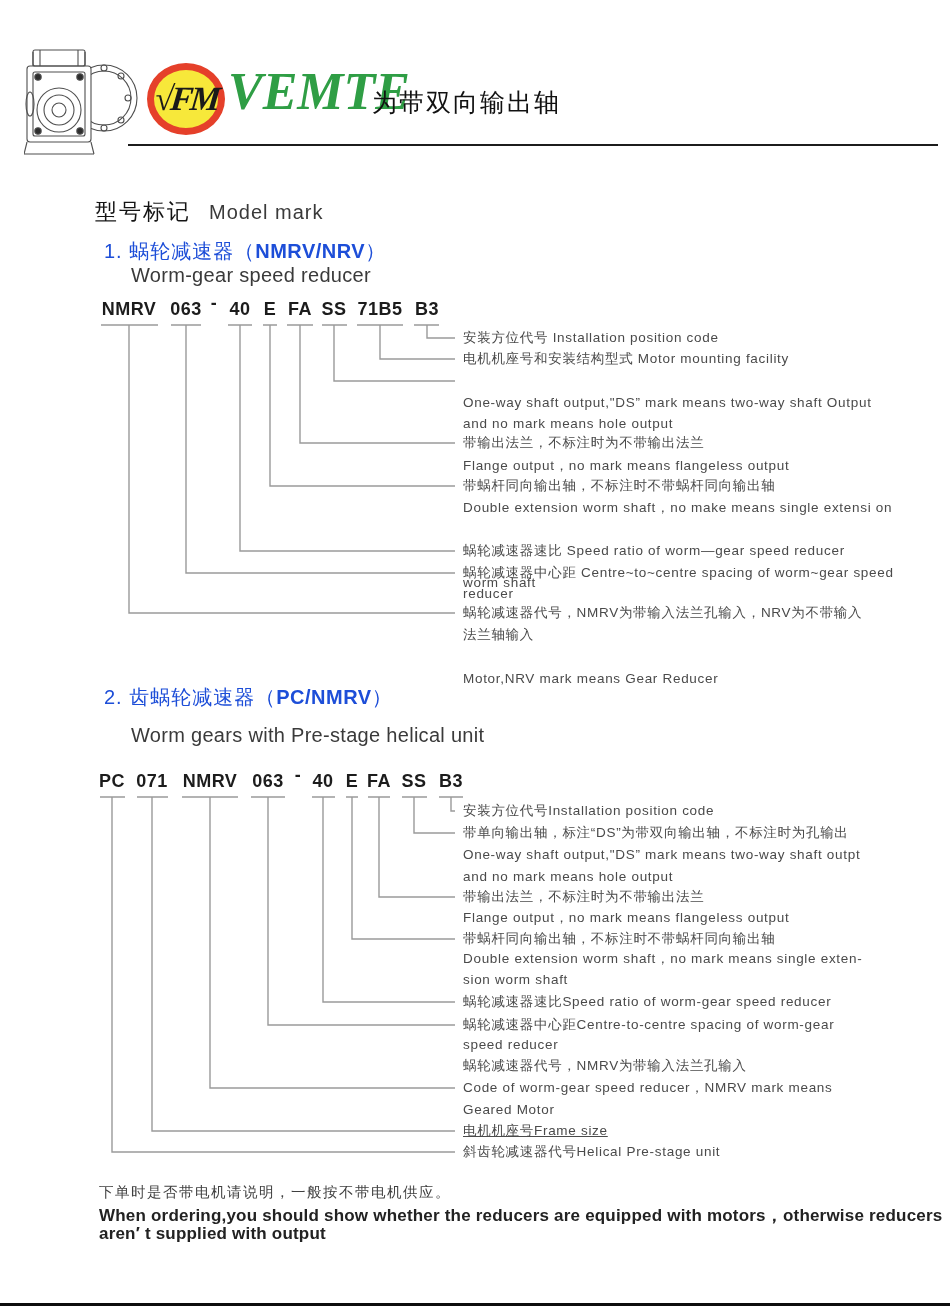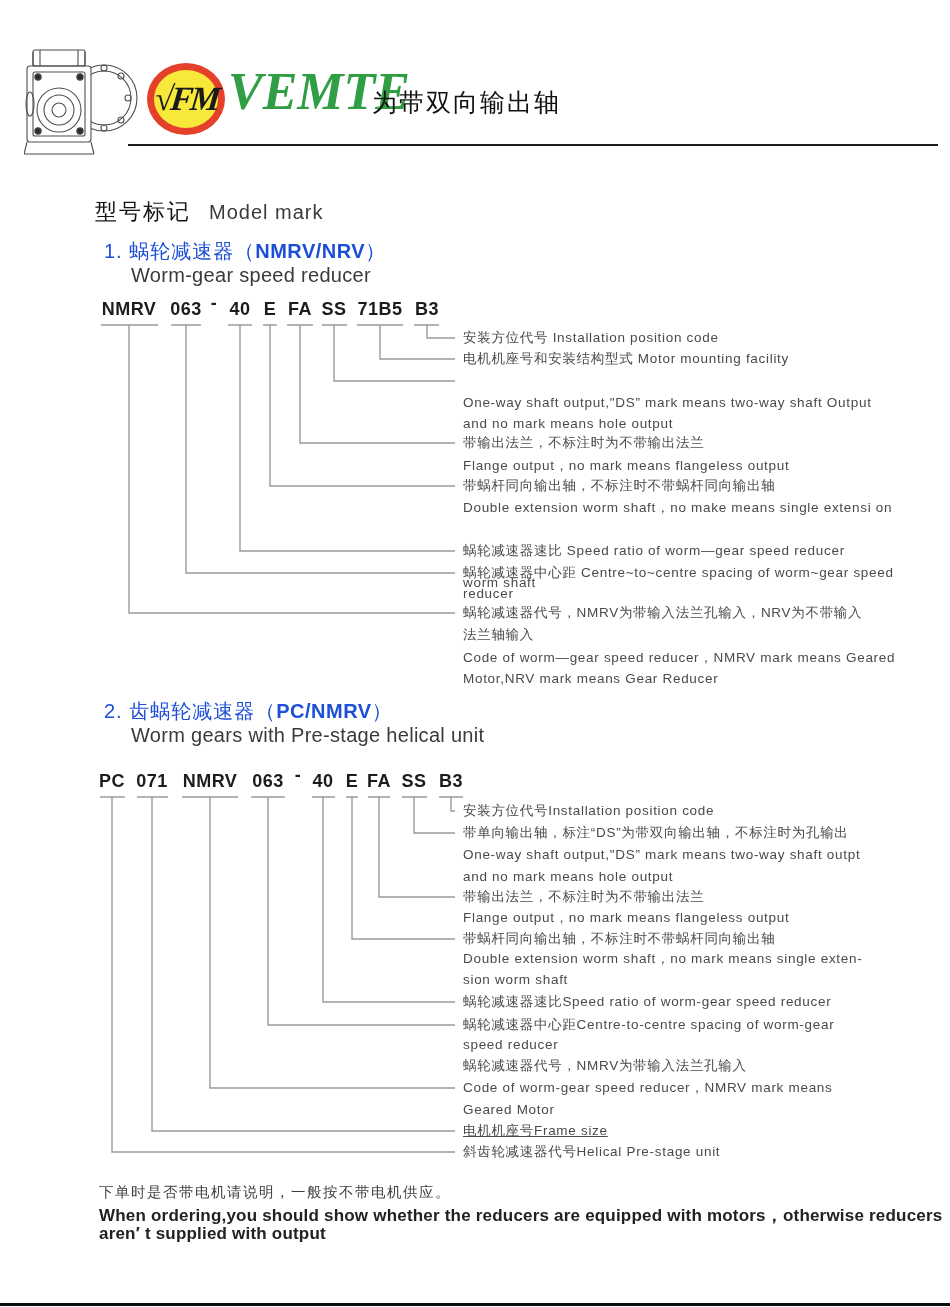--- a/index.html
+++ b/index.html
@@ -112,21 +112,21 @@
   <div class="token" style="left:129px;top:299px;">NMRV</div>
   <div class="token" style="left:186px;top:299px;">063</div>
   <div class="token" style="left:214px;top:293px;">-</div>
   <div class="token" style="left:240px;top:299px;">40</div>
   <div class="token" style="left:270px;top:299px;">E</div>
   <div class="token" style="left:300px;top:299px;">FA</div>
   <div class="token" style="left:334px;top:299px;">SS</div>
   <div class="token" style="left:380px;top:299px;">71B5</div>
   <div class="token" style="left:427px;top:299px;">B3</div>
 
-  <div class="sec-head" style="top:698px;">
+  <div class="sec-head" style="top:684px;">
     <span>2.</span>
     <span>齿蜗轮减速器（</span><span class="codebold">PC/NMRV</span><span>）</span>
   </div>
   <div class="sec-sub" style="top:724px;">Worm gears with Pre-stage helical unit</div>
 
   <div class="token" style="left:112px;top:771px;">PC</div>
   <div class="token" style="left:152px;top:771px;">071</div>
   <div class="token" style="left:210px;top:771px;">NMRV</div>
   <div class="token" style="left:268px;top:771px;">063</div>
   <div class="token" style="left:298px;top:765px;">-</div>
@@ -171,21 +171,20 @@
   <div class="note" style="top:434px;">带输出法兰，不标注时为不带输出法兰</div>
   <div class="note" style="top:457px;">Flange output，no mark means flangeless output</div>
   <div class="note" style="top:477px;">带蜗杆同向输出轴，不标注时不带蜗杆同向输出轴</div>
   <div class="note" style="top:499px;">Double extension worm shaft，no make means single extensi on</div>
   <div class="note" style="top:540px;margin-top:34px;">worm shaft</div>
   <div class="note" style="top:542px;">蜗轮减速器速比 Speed ratio of worm—gear speed reducer</div>
   <div class="note" style="top:564px;">蜗轮减速器中心距 Centre~to~centre spacing of worm~gear speed</div>
   <div class="note" style="top:585px;">reducer</div>
   <div class="note" style="top:604px;">蜗轮减速器代号，NMRV为带输入法兰孔输入，NRV为不带输入</div>
   <div class="note" style="top:626px;">法兰轴输入</div>
-  <div class="note" style="top:649px;">Code of worm—gear speed reducer，NMRV mark means Geared</div>
   <div class="note" style="top:670px;">Motor,NRV mark means Gear Reducer</div>
 
   <div class="note" style="top:802px;">安装方位代号Installation position code</div>
   <div class="note" style="top:824px;">带单向输出轴，标注“DS”为带双向输出轴，不标注时为孔输出</div>
   <div class="note" style="top:846px;">One-way shaft output,"DS” mark means two-way shaft outpt</div>
   <div class="note" style="top:868px;">and no mark means hole output</div>
   <div class="note" style="top:888px;">带输出法兰，不标注时为不带输出法兰</div>
   <div class="note" style="top:909px;">Flange output，no mark means flangeless output</div>
   <div class="note" style="top:930px;">带蜗杆同向输出轴，不标注时不带蜗杆同向输出轴</div>
   <div class="note" style="top:950px;">Double extension worm shaft，no mark means single exten-</div>

